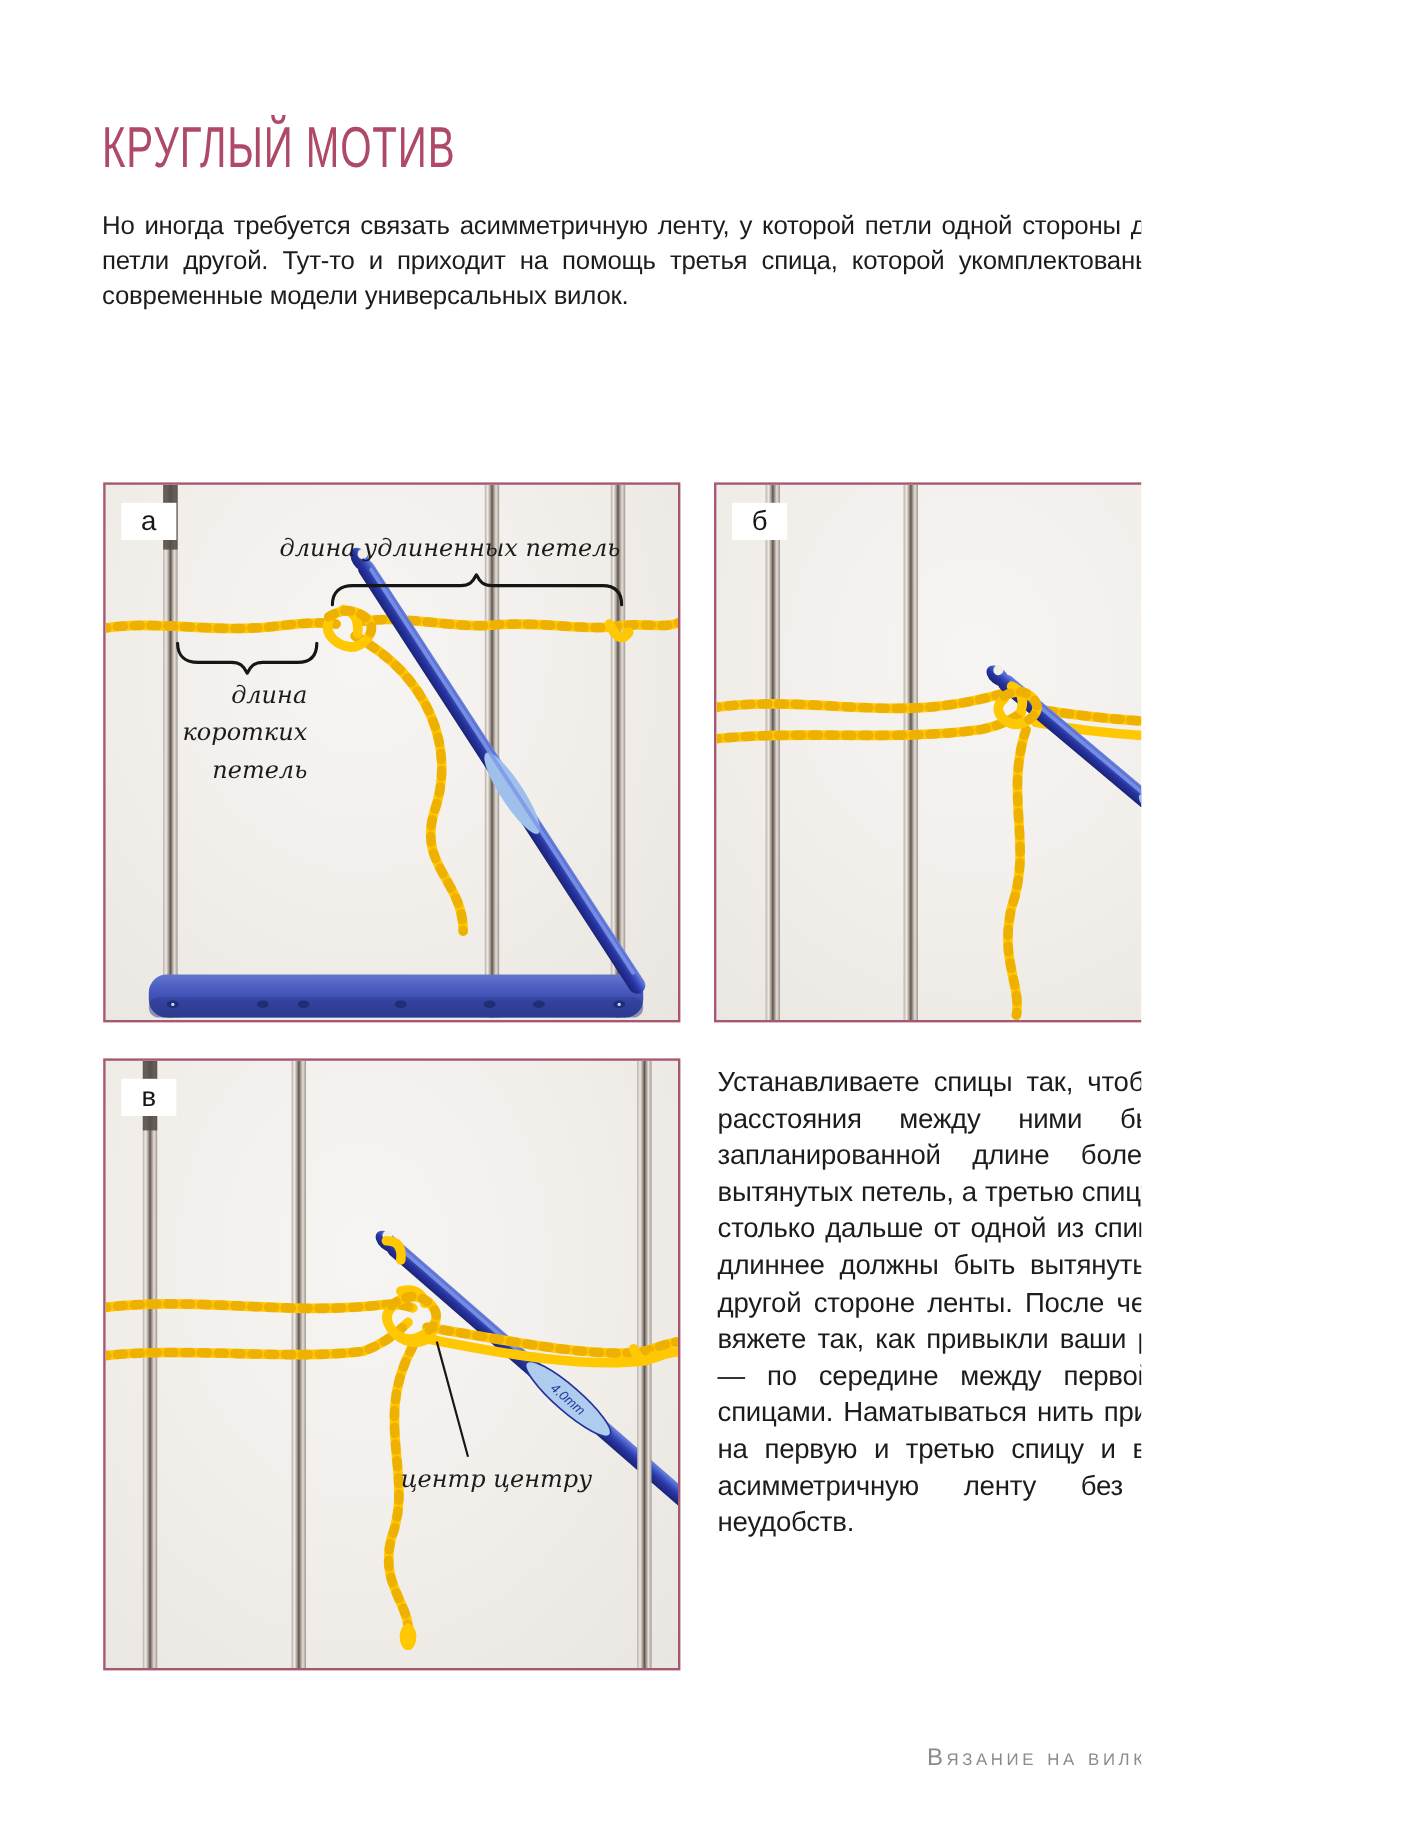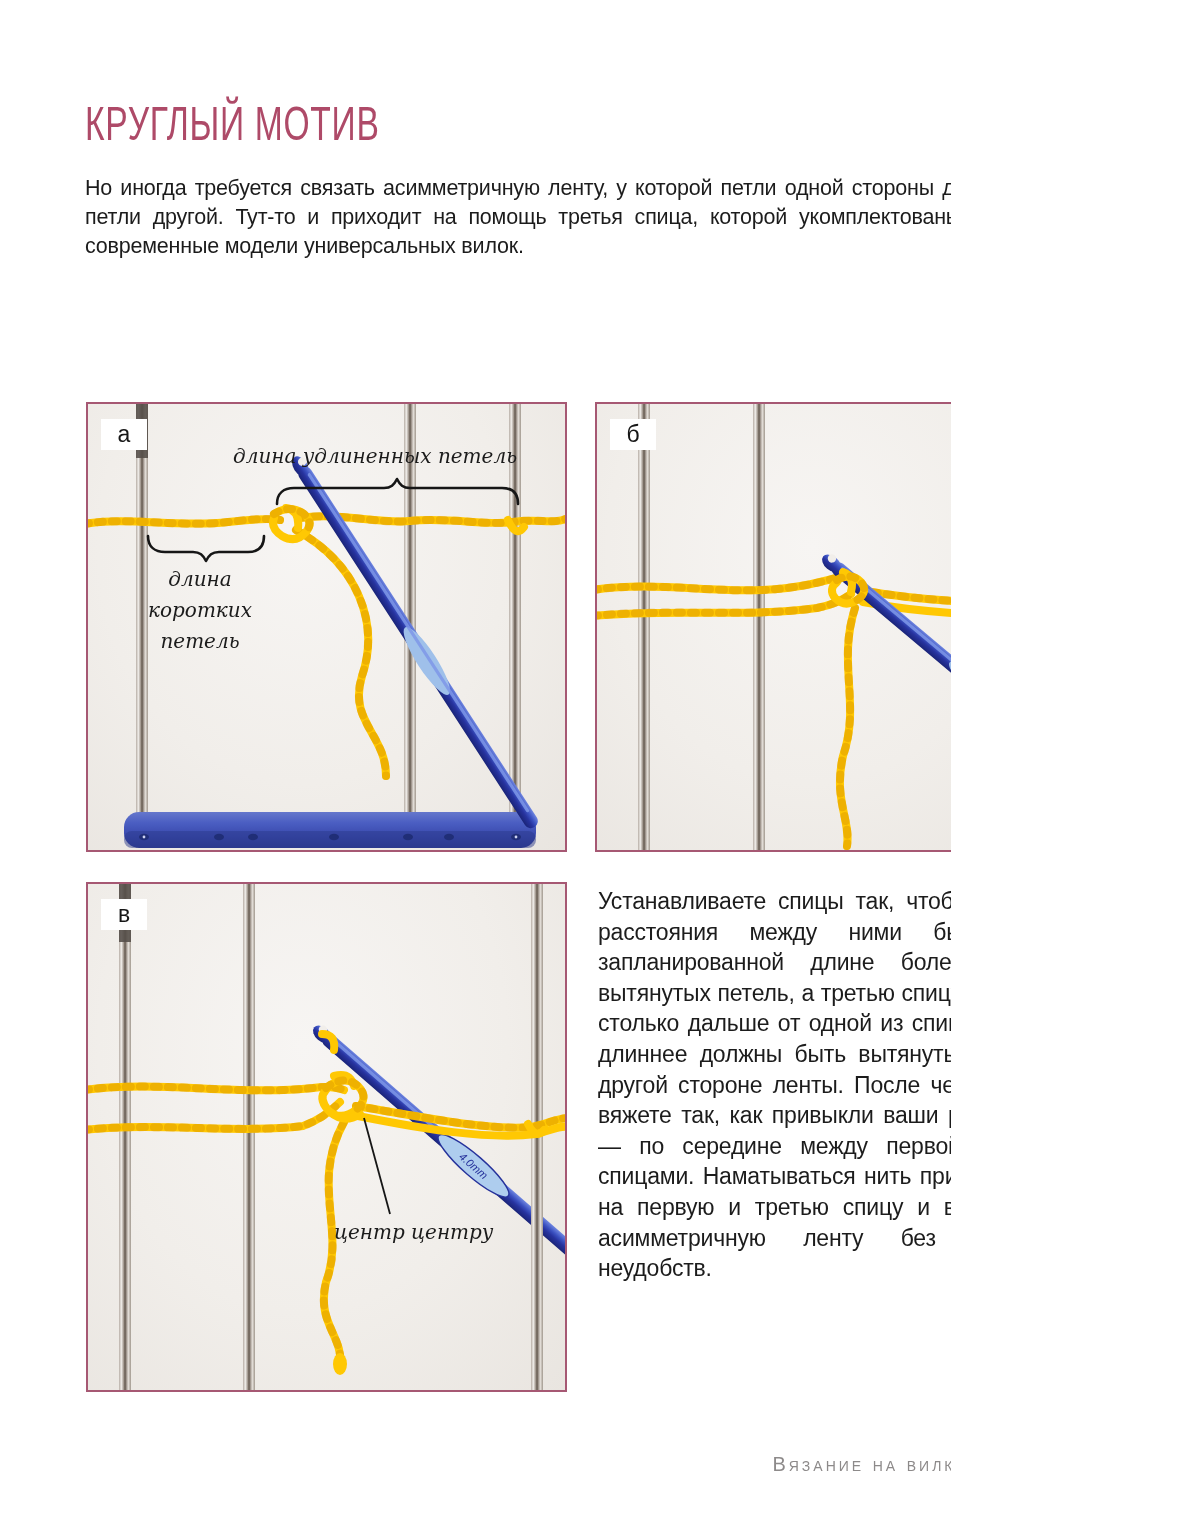--- a/index.html
+++ b/index.html
@@ -36,21 +36,21 @@
   .badge {
     position:absolute; left:13px; top:15px; width:46px; height:31px;
     background:#ffffff; display:flex; align-items:center; justify-content:center;
     font-size:23px; color:#161616;
   }
   .annot {
     position:absolute; font-family:"DejaVu Serif", serif; font-style:italic;
     color:#1b1b1b; font-size:20px;
   }
   #annot-long  { left:144px; top:40px;  width:286px; text-align:center; white-space:nowrap; }
-  #annot-short { left:46px;  top:160px; width:132px; text-align:center; line-height:31px; white-space:pre-line; }
+  #annot-short { left:36px;  top:160px; width:132px; text-align:right; line-height:31px; white-space:pre-line; }
   #annot-center{ left:246px; top:336px; width:180px; }
 
   .side-text {
     position:absolute; left:598px; top:886px; width:484px;
     font-size:23px; line-height:30.6px; letter-spacing:-.2px;
     text-align:justify;
   }
   .footer {
     position:absolute; left:85px; top:1428px; width:1008px;
     display:flex; justify-content:flex-end; align-items:baseline; gap:74px;

